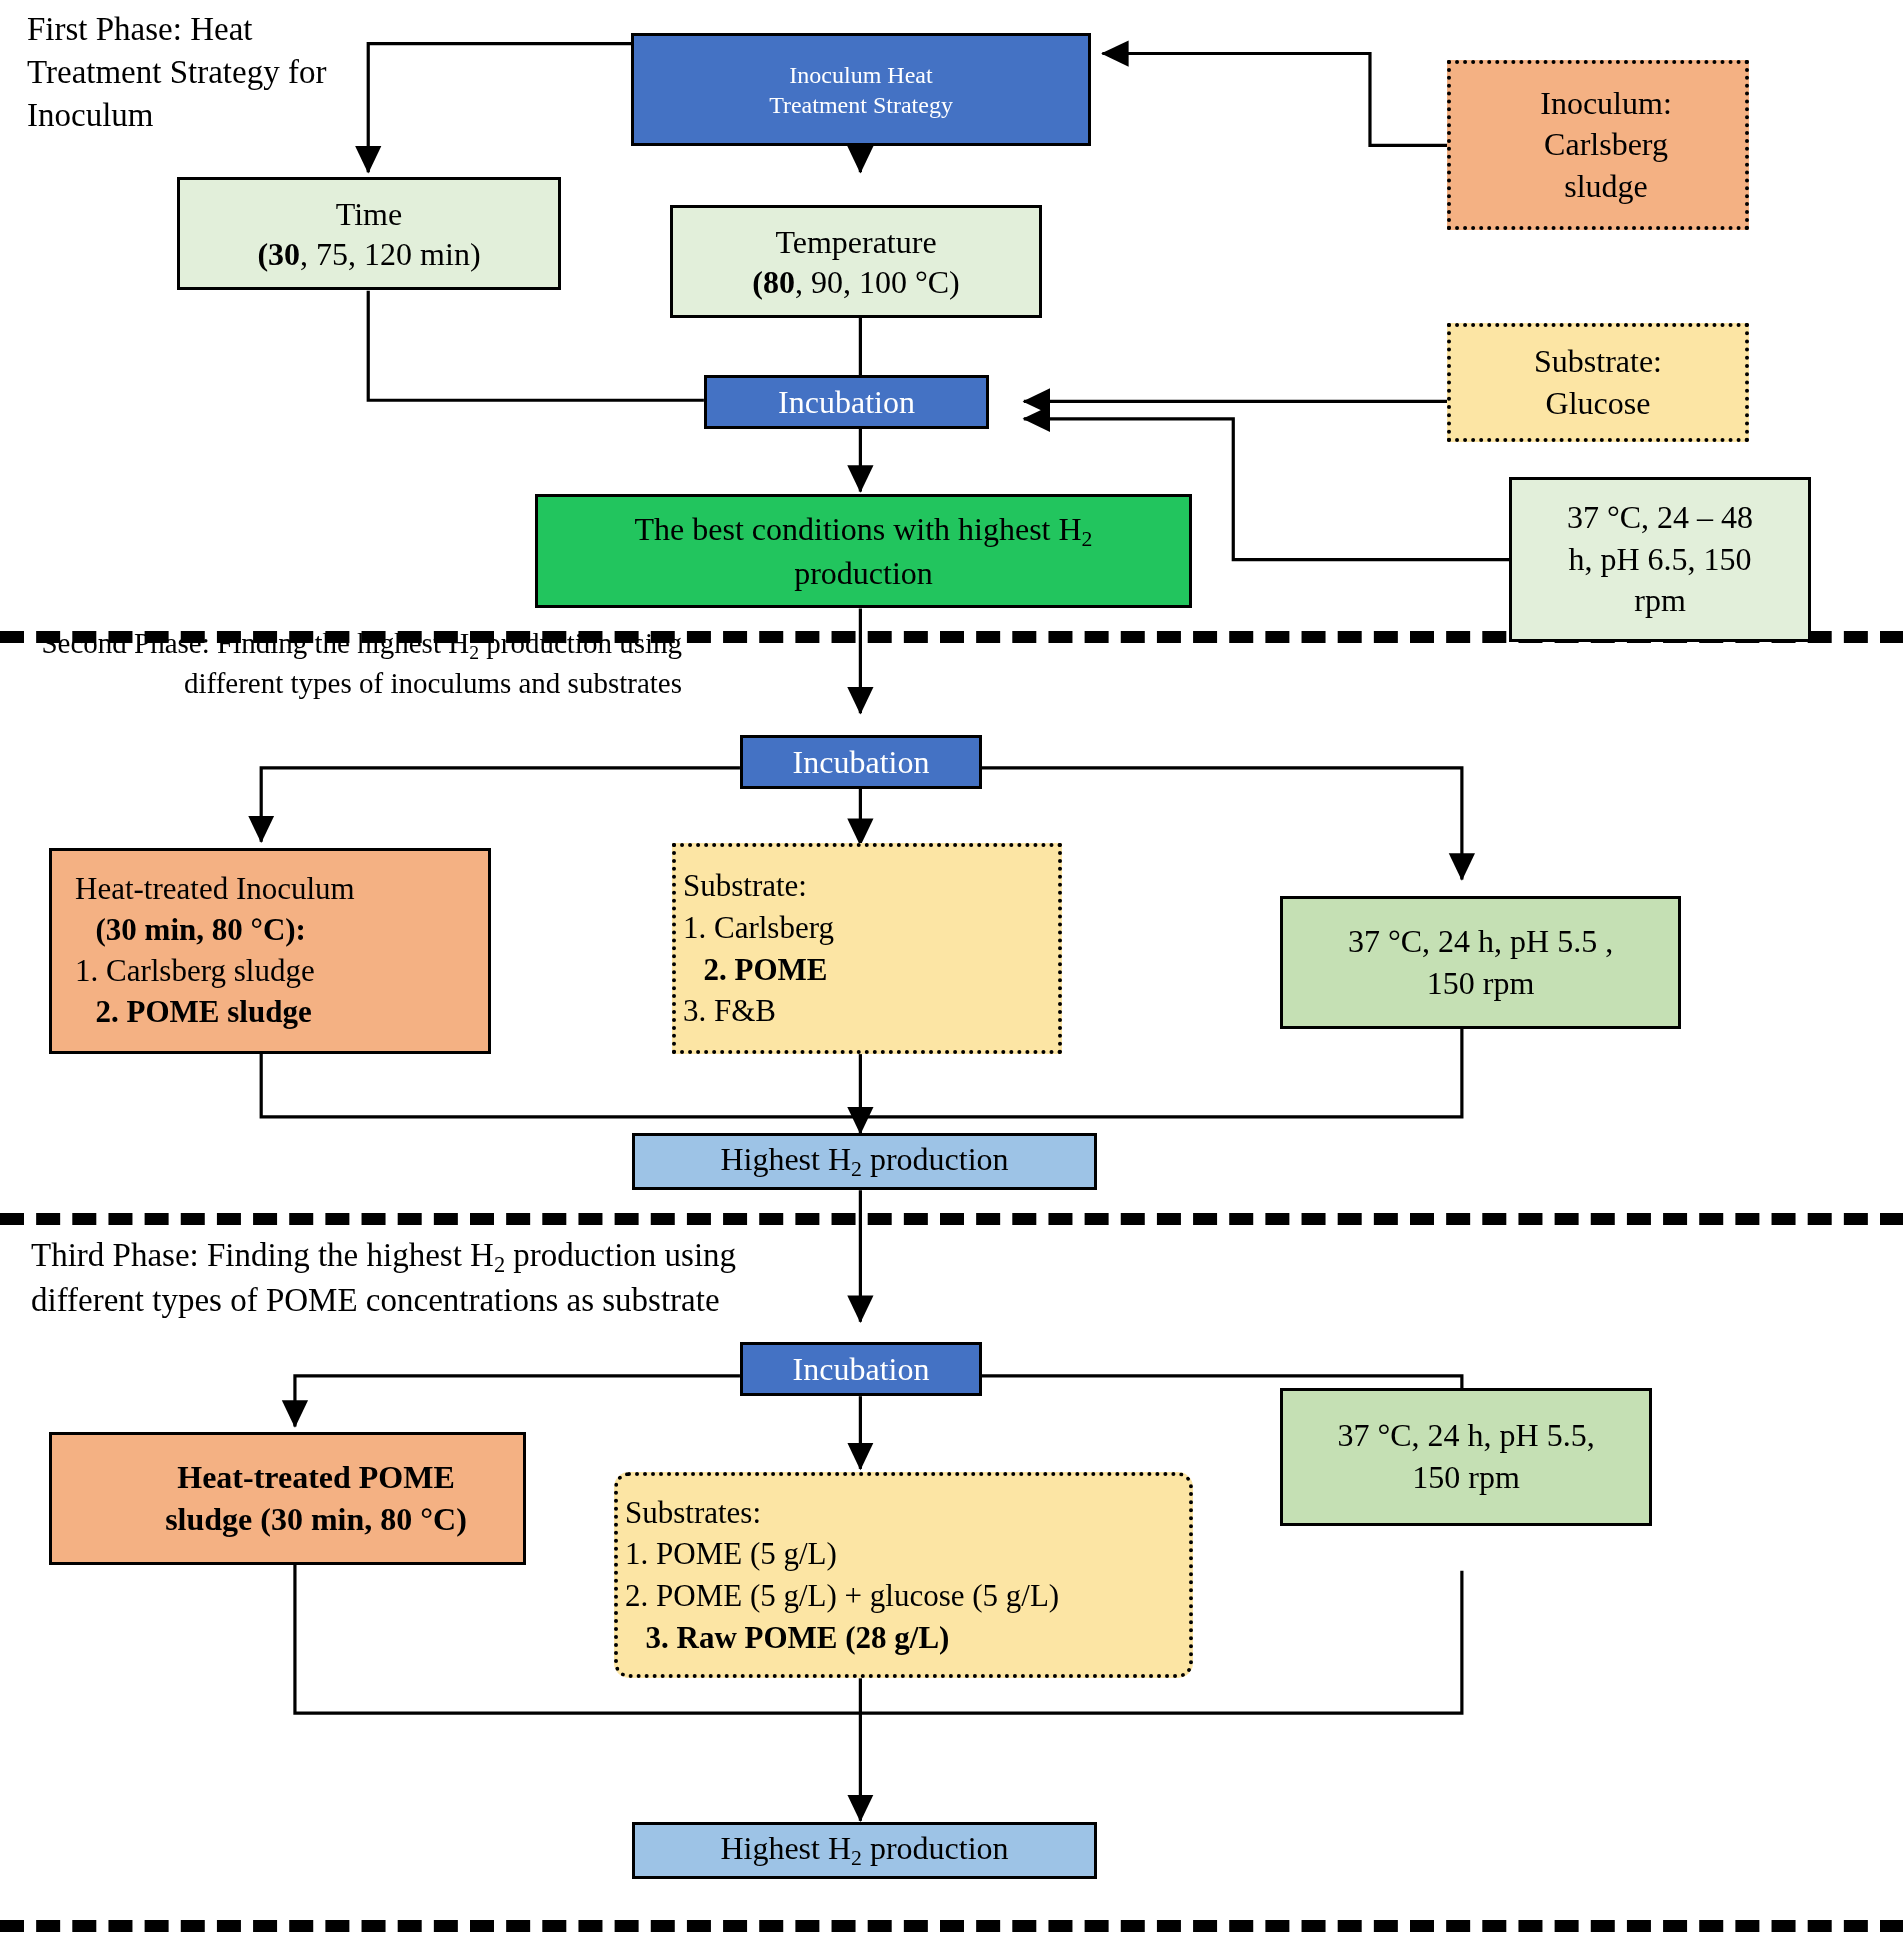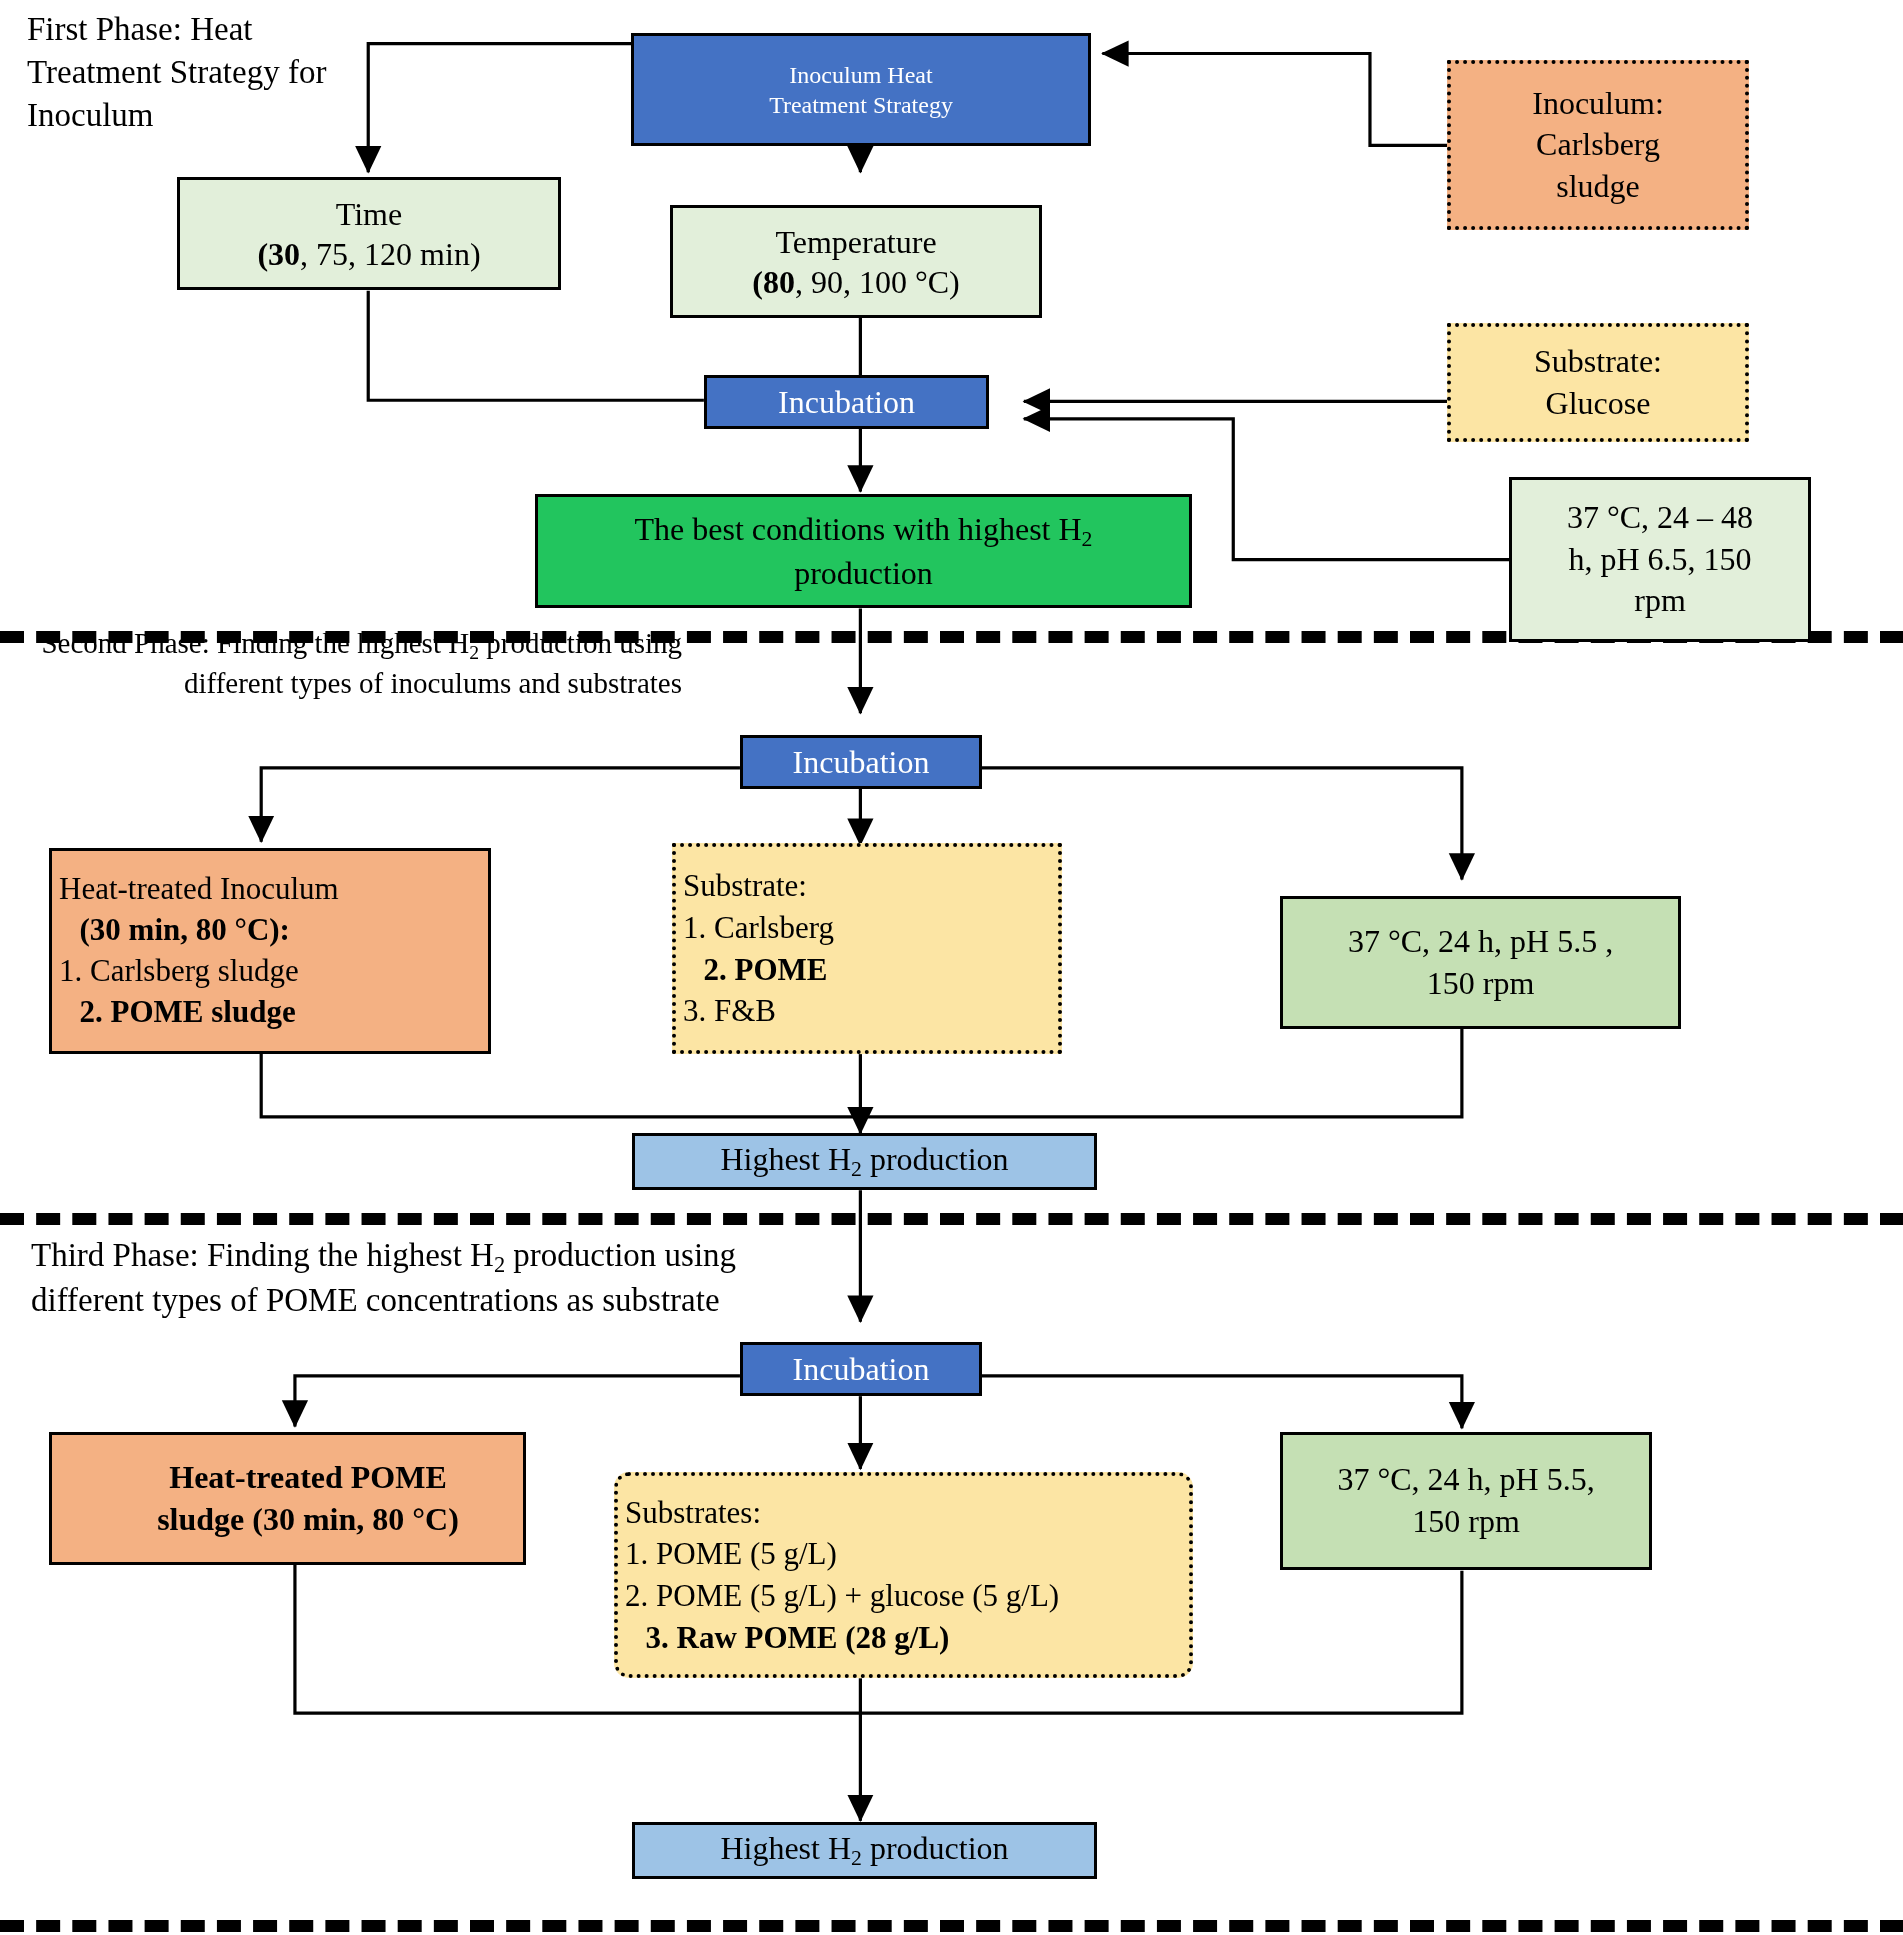--- a/index.html
+++ b/index.html
@@ -9,21 +9,21 @@
   .node{position:absolute;box-sizing:border-box;display:flex;flex-direction:column;
         align-items:center;justify-content:center;text-align:center;color:#000;}
   .node .ln{display:block;width:100%;}
   .solid{border:3.5px solid #000;}
   .dotted{border:4.1px dotted #000;}
   .blue{background:#4472c4;color:#ffffff;}
   .lightblue{background:#9dc3e6;color:#000;}
   .paleg{background:#e2efda;}
   .medg{background:#c5e0b4;}
   .darkg{background:#22c55e;}
-  .orange{background:#f4b183;}
+  .orange{background:#f4b183;padding-left:16px;}
   .yellow{background:#fce5a4;}
   .lbl{position:absolute;text-align:left;color:#000;line-height:1.30;}
   .left{align-items:center;text-align:left;}
   .left .ln{text-align:left;padding-left:14px;}
   .b{font-weight:bold;margin-left:41px;}
   sub{font-size:.68em;vertical-align:-0.28em;}
   .phaseline{position:absolute;left:0;height:0;border-top:12.8px dashed #000;}
 </style>
 </head>
 <body>
@@ -178,21 +178,21 @@
     <span class="ln b">sludge (30 min, 80 °C)</span>
   </div>
 
   <div class="node dotted yellow left" style="left:614px;top:1472px;width:579px;height:206px;font-size:31px;line-height:1.34;border-radius:15px;">
     <span class="ln">Substrates:</span>
     <span class="ln">1. POME (5 g/L)</span>
     <span class="ln">2. POME (5 g/L) + glucose (5 g/L)</span>
     <span class="ln b">3. Raw POME (28 g/L)</span>
   </div>
 
-  <div class="node solid medg" style="left:1280px;top:1432px;width:372px;height:138px;font-size:32px;line-height:1.30;">
+  <div class="node solid medg" style="left:1280px;top:1388px;width:372px;height:138px;font-size:32px;line-height:1.30;">
     <span class="ln">37 °C, 24 h, pH 5.5,</span>
     <span class="ln">150 rpm</span>
   </div>
 
   <div class="node solid lightblue" style="left:632px;top:1822px;width:465px;height:57px;font-size:32px;">
     <span class="ln"><span>Highest H</span><sub>2</sub><span> production</span></span>
   </div>
 
 </div>
 

